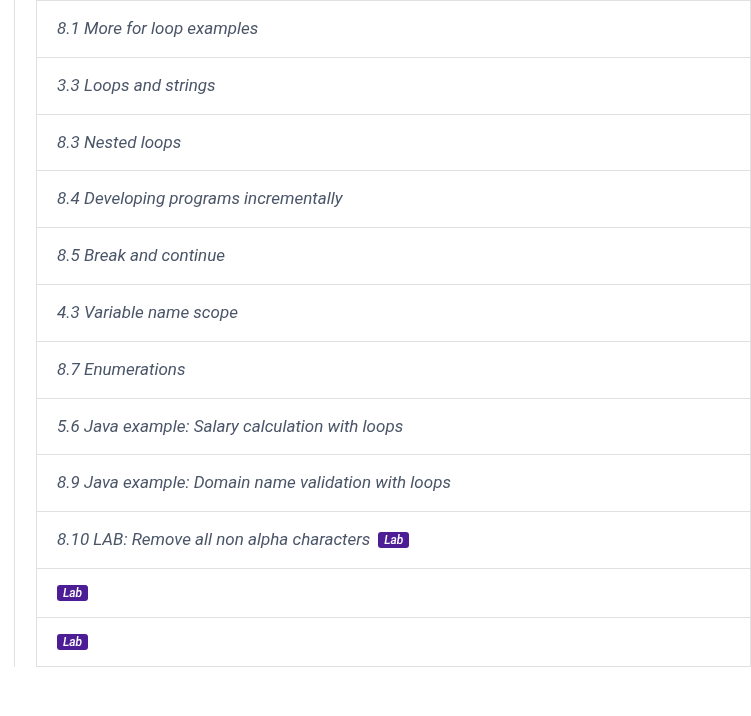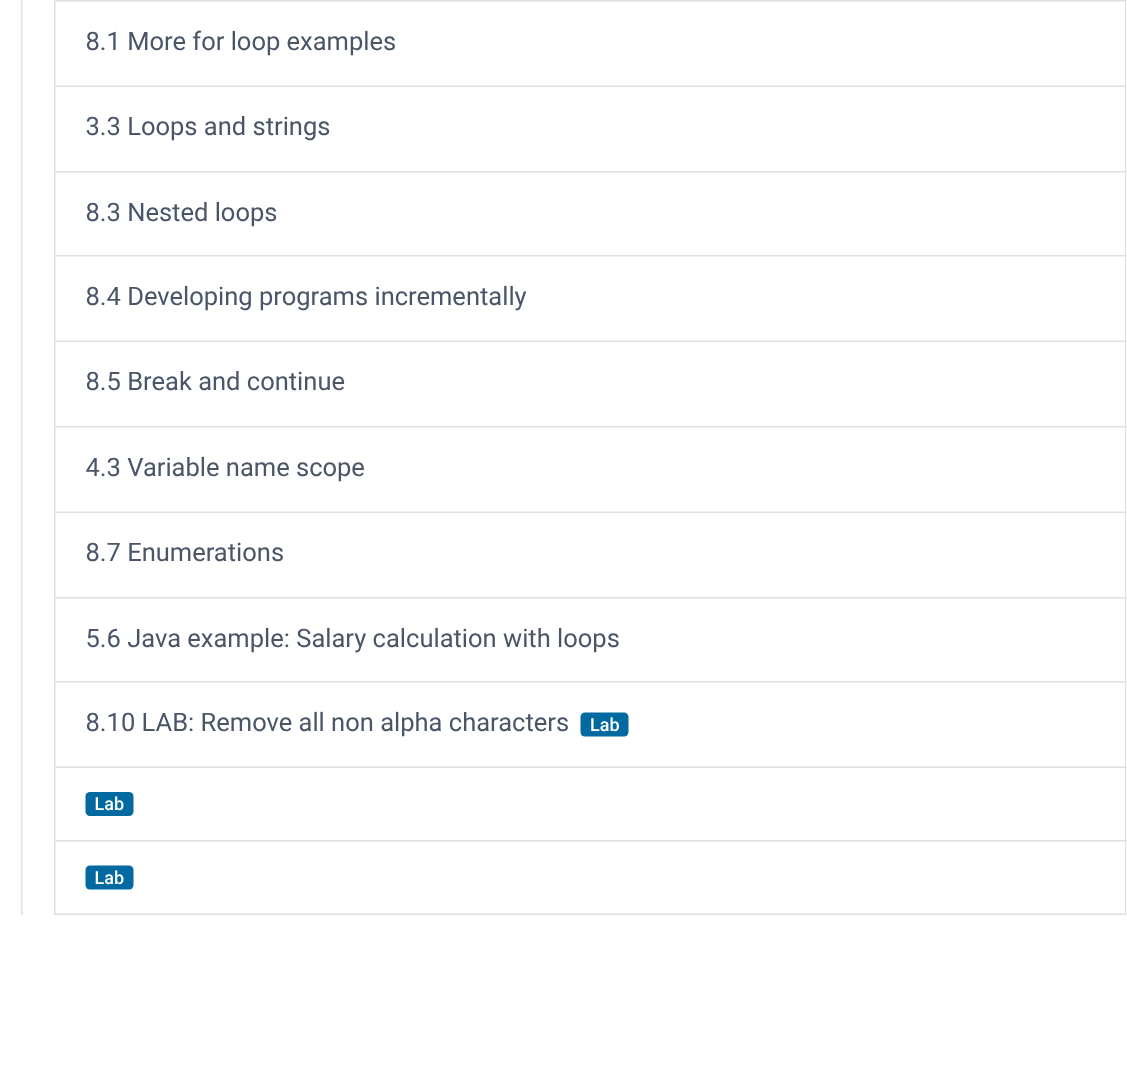--- a/index.html
+++ b/index.html
@@ -22,40 +22,41 @@
     .vertical-line {
       position: absolute;
       left: 14px;
       top: 0;
       bottom: 0;
       width: 1px;
       background: #e0e0e0;
     }
     .section-list {
       list-style: none;
+      font-style: italic;
     }
     .section-item {
       border: 1px solid #e0e0e0;
       border-top: none;
       padding: 16px 20px;
       display: flex;
       align-items: center;
       gap: 8px;
       cursor: pointer;
     }
     .section-item:first-child {
       border-top: 1px solid #e0e0e0;
     }
     .section-text {
       color: #4a5568;
       font-size: 17px;
       line-height: 1.4;
     }
     .lab-badge {
-      background: #0369a1;
+      background: #4c1d95;
       color: #ffffff;
       font-size: 12px;
       padding: 1px 6px;
       border-radius: 3px;
       font-weight: 500;
     }
   </style>
 </head>
 <body>
 
@@ -80,20 +81,23 @@
     <li class="section-item">
       <span class="section-text">4.3 Variable name scope</span>
     </li>
     <li class="section-item">
       <span class="section-text">8.7 Enumerations</span>
     </li>
     <li class="section-item">
       <span class="section-text">5.6 Java example: Salary calculation with loops</span>
     </li>
     <li class="section-item">
+      <span class="section-text">8.9 Java example: Domain name validation with loops</span>
+    </li>
+    <li class="section-item">
       <span class="section-text">8.10 LAB: Remove all non alpha characters</span>
       <span class="lab-badge">Lab</span>
     </li>
     <li class="section-item">
       <span class="lab-badge">Lab</span>
     </li>
     <li class="section-item">
       <span class="lab-badge">Lab</span>
     </li>
   </ul>

